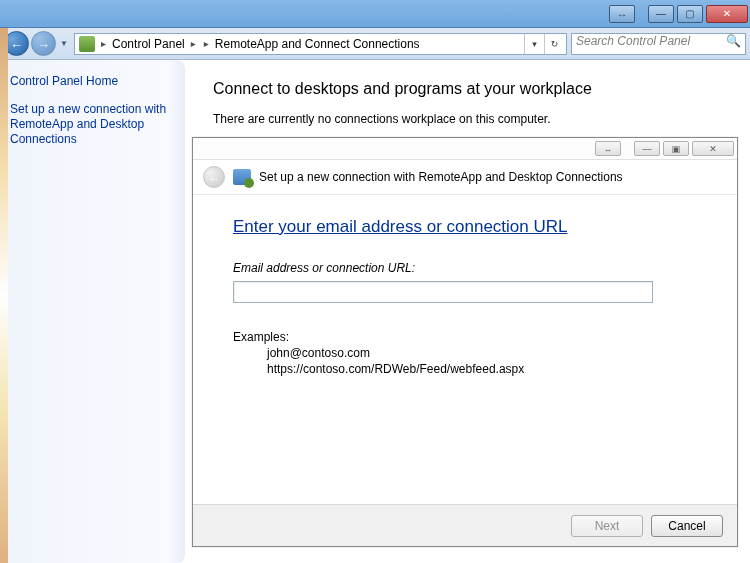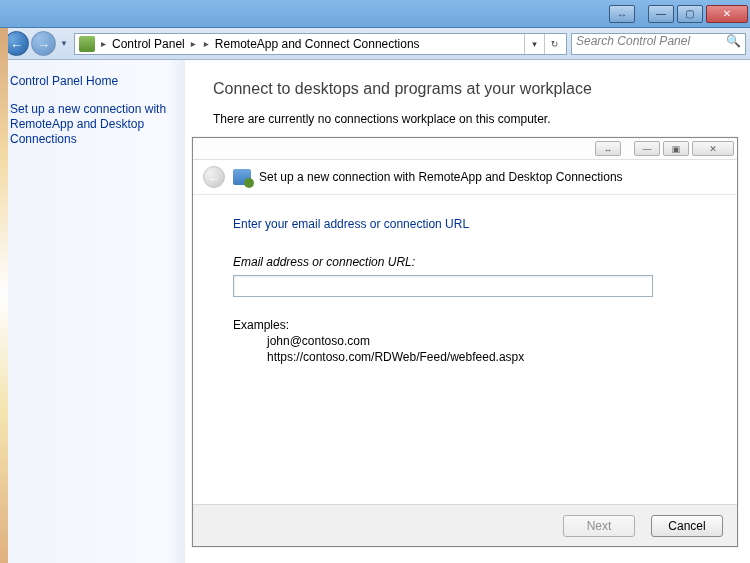--- a/index.html
+++ b/index.html
@@ -153,36 +153,37 @@
   
   .content {
     display: flex;
     height: calc(563px - 28px - 32px);
     background: #fff;
   }
   .sidebar {
     width: 185px;
     background: linear-gradient(to right, #f0f4fb 0%, #f8faff 90%, #e8eef8 100%);
     padding: 14px 10px;
+    border-radius: 8px;
   }
   .side-home {
     color: #003399;
     margin-bottom: 14px;
   }
   .side-link {
     color: #003399;
     line-height: 15px;
   }
   .main {
     flex: 1;
     padding: 20px 28px;
     position: relative;
   }
   .main-title {
-    color: #404040;
+    color: #000000;
     font-size: 16px;
     margin-bottom: 14px;
   }
   .main-text {
     color: #000;
   }
 
   
   .dialog {
     position: absolute;
@@ -259,55 +260,56 @@
   }
   .dlg-header-text {
     color: #000;
   }
   .dlg-body {
     flex: 1;
     padding: 22px 40px;
   }
   .dlg-title {
     color: #003399;
-    font-size: 12px;
+    font-size: 17px;
     margin-bottom: 24px;
+    text-decoration: underline;
   }
   .dlg-label {
     color: #000;
     margin-bottom: 6px;
     font-style: italic;
   }
   .dlg-input {
     width: 420px;
     height: 22px;
     border: 1px solid #a0b0c0;
     background: #fff;
     padding: 0 4px;
     font-family: inherit;
     font-size: 12px;
     box-shadow: inset 1px 1px 2px rgba(0,0,0,0.08);
   }
   .dlg-examples {
-    margin-top: 20px;
+    margin-top: 26px;
     color: #000;
     line-height: 16px;
   }
   .dlg-examples .indent {
     padding-left: 34px;
   }
   .dlg-footer {
     height: 42px;
     background: #f0f0f0;
     border-top: 1px solid #d8d8d8;
     display: flex;
     justify-content: flex-end;
     align-items: center;
     padding: 0 14px;
-    gap: 16px;
+    gap: 8px;
   }
   .dlg-btn {
     min-width: 72px;
     height: 22px;
     background: linear-gradient(to bottom, #fdfdfd, #e4e4e4);
     border: 1px solid #8a8a8a;
     border-radius: 3px;
     font-family: inherit;
     font-size: 12px;
     color: #000;

